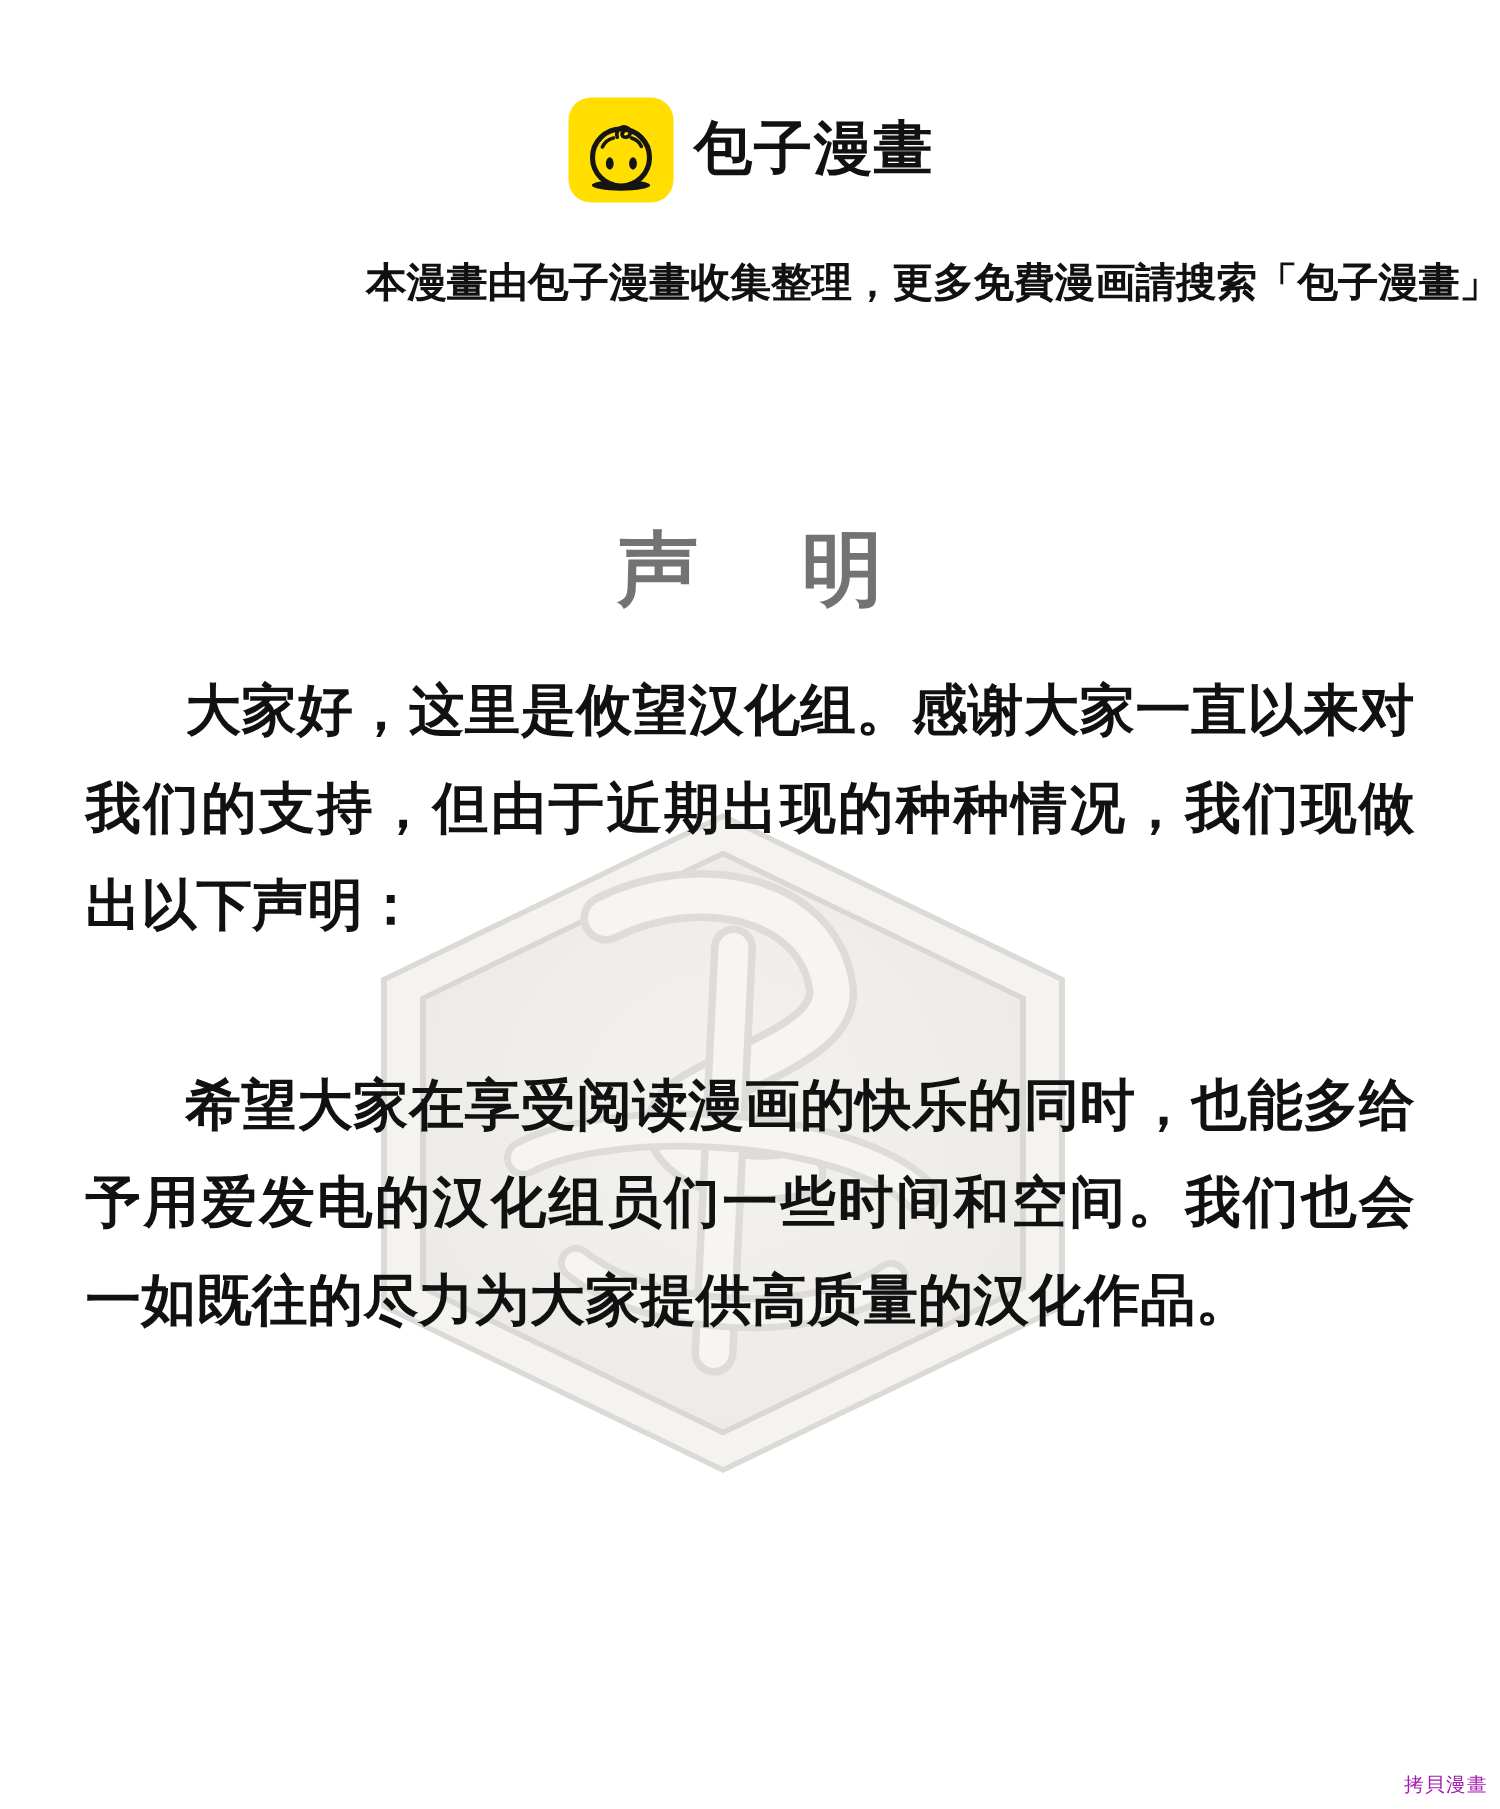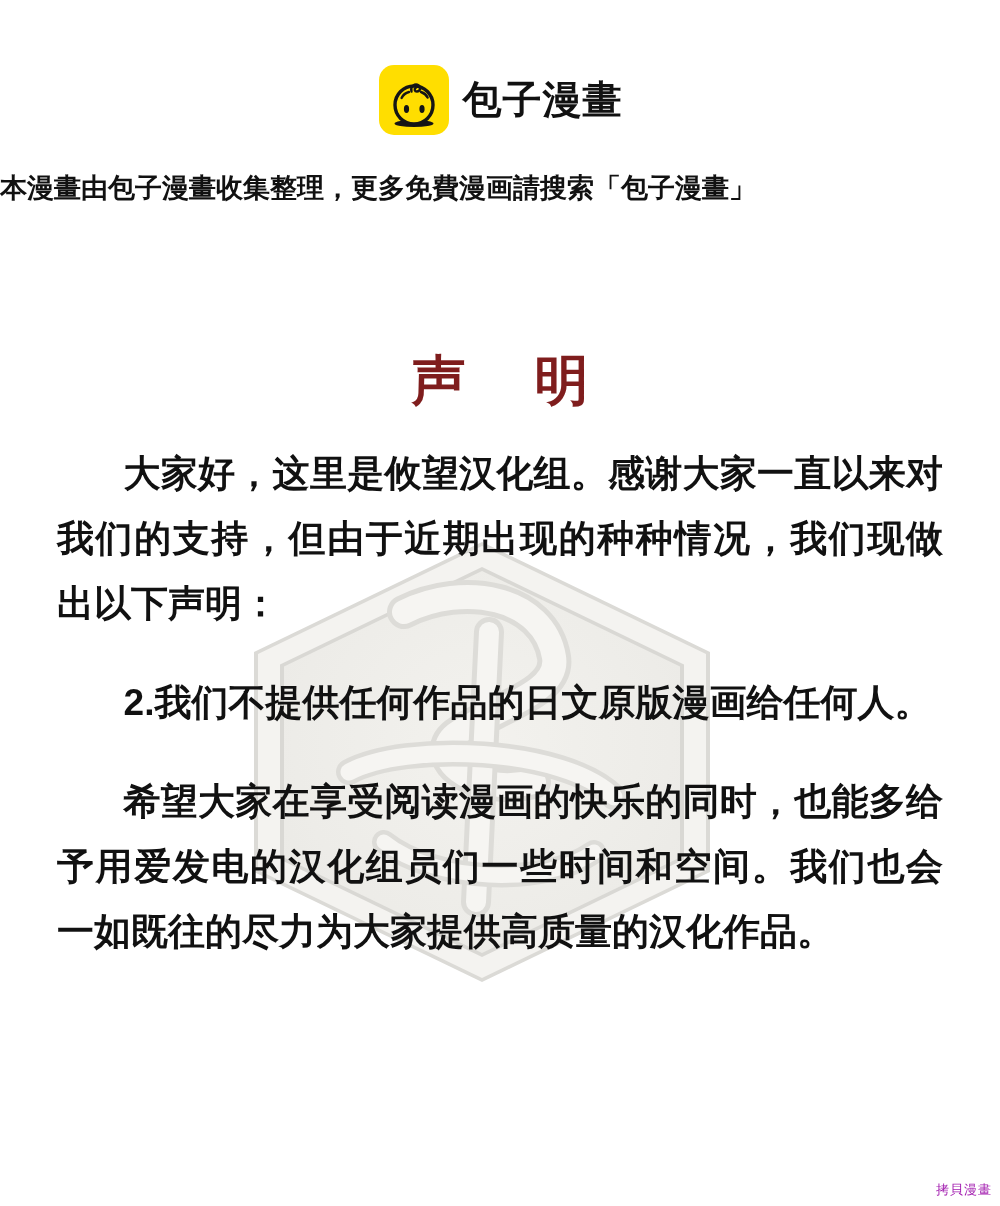--- a/index.html
+++ b/index.html
@@ -21,21 +21,21 @@
     position: absolute; top: 64px; left: 0; width: 100%;
     display: flex; justify-content: center; align-items: center; gap: 13px;
   }
   .logo-icon { width: 72px; height: 72px; display: block; }
   .logo-text {
     font-size: 39px; font-weight: bold; color: #111111; letter-spacing: 1px;
     line-height: 72px;
   }
   .notice {
     position: absolute; top: 170px; left: 0; width: 100%;
-    margin: 0; text-align: left;
+    margin: 0; text-align: right;
     font-size: 27px; font-weight: bold; color: #111111;
   }
 
   
   .seal {
     position: absolute; left: 254px; top: 542px;
     width: 456px; height: 440px;
     z-index: 0;
   }
   .hex {
@@ -52,21 +52,21 @@
   .seal-strokes { position: absolute; left: 0; top: 0; width: 100%; height: 100%; }
 
   
   .statement {
     position: absolute; left: 57px; right: 57px; top: 344px;
     z-index: 1;
   }
   .title {
     margin: 0 0 24px 0;
     text-align: center;
-    font-size: 54px; font-weight: bold; color: #7f1d1d;
+    font-size: 54px; font-weight: bold; color: #737373;
     letter-spacing: 0.5em; text-indent: 0.5em;
     line-height: 1.35;
   }
   .para {
     margin: 0;
     font-size: 37px; line-height: 65px;
     font-weight: bold; color: #111111;
     text-align: justify;
     text-indent: 1.8em;
     word-break: break-all;
@@ -121,21 +121,20 @@
     </svg>
   </div>
 
   <main class="statement">
     <h1 class="title">声 明</h1>
 
     <p class="para">大家好，这里是攸望汉化组。感谢大家一直以来对我们的支持，但由于近期出现的种种情况，我们现做出以下声明：</p>
 
     <div class="gap"></div>
 
-    <p class="para">2.我们不提供任何作品的日文原版漫画给任何人。</p>
 
     <div class="gap"></div>
 
     <p class="para">希望大家在享受阅读漫画的快乐的同时，也能多给予用爱发电的汉化组员们一些时间和空间。我们也会一如既往的尽力为大家提供高质量的汉化作品。</p>
   </main>
 
   <div class="corner-mark">拷貝漫畫</div>
 
 </div>
 

